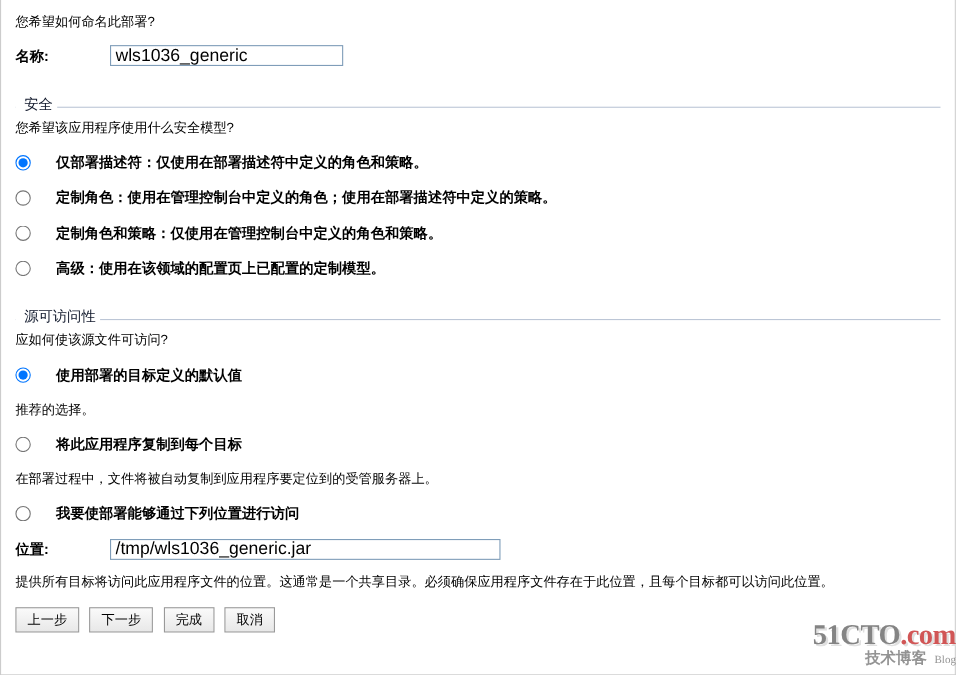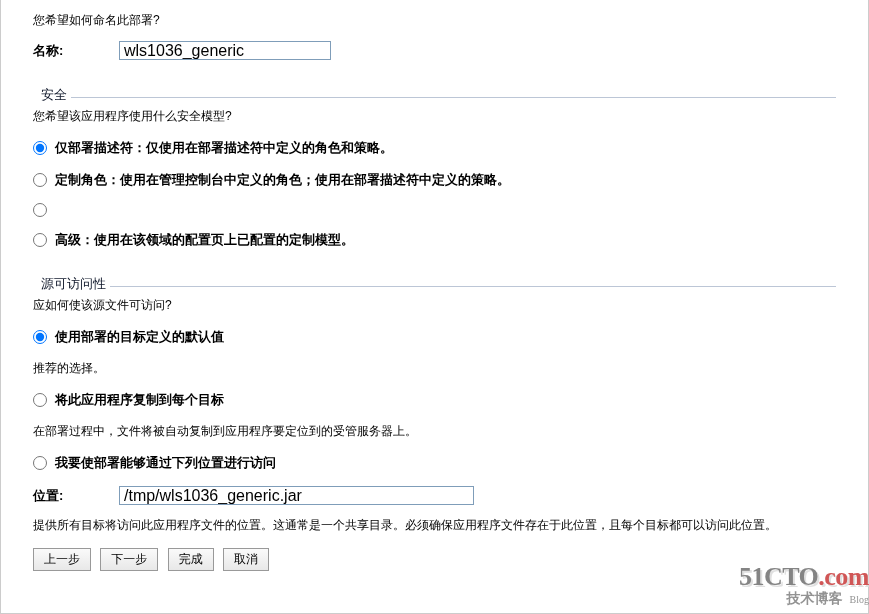--- a/index.html
+++ b/index.html
@@ -6,21 +6,21 @@
     body {
       font-family: Arial, "微软雅黑", sans-serif;
       font-size: 12px;
       background: #fff;
       width: 869px;
       height: 614px;
       overflow: hidden;
       position: relative;
     }
     .container {
-      padding: 8px 32px;
+      padding: 8px 13px;
       border: 1px solid #ccc;
       border-top: none;
       width: 869px;
       height: 614px;
     }
     .question {
       margin: 4px 0 12px 0;
     }
     .row {
       margin: 12px 0;
@@ -53,20 +53,21 @@
       background: #fff;
       position: relative;
       top: 8px;
       padding: 0 4px 0 8px;
     }
     .radio-row {
       margin: 14px 0;
       display: flex;
       align-items: center;
       font-size: 13px;
+      gap: 15px;
     }
     .radio-row input[type="radio"] {
       margin-right: 8px;
       width: 14px;
       height: 14px;
     }
     .radio-row label {
       font-weight: bold;
     }
     .desc {
@@ -130,20 +131,21 @@
   <div class="radio-row">
     <input type="radio" name="sec" checked="" style="">
     <label>仅部署描述符：仅使用在部署描述符中定义的角色和策略。</label>
   </div>
   <div class="radio-row">
     <input type="radio" name="sec" style="">
     <label>定制角色：使用在管理控制台中定义的角色；使用在部署描述符中定义的策略。</label>
   </div>
   <div class="radio-row">
     <input type="radio" name="sec" style="">
+    <label>定制角色和策略：仅使用在管理控制台中定义的角色和策略。</label>
   </div>
   <div class="radio-row">
     <input type="radio" name="sec" style="">
     <label>高级：使用在该领域的配置页上已配置的定制模型。</label>
   </div>
 
   <div class="section-header">
     <span>源可访问性</span>
   </div>
 

